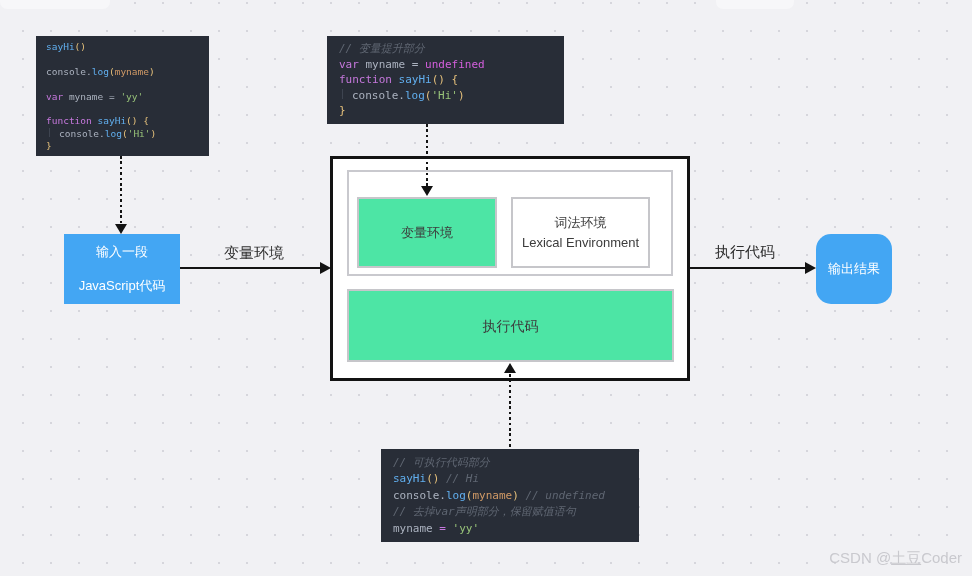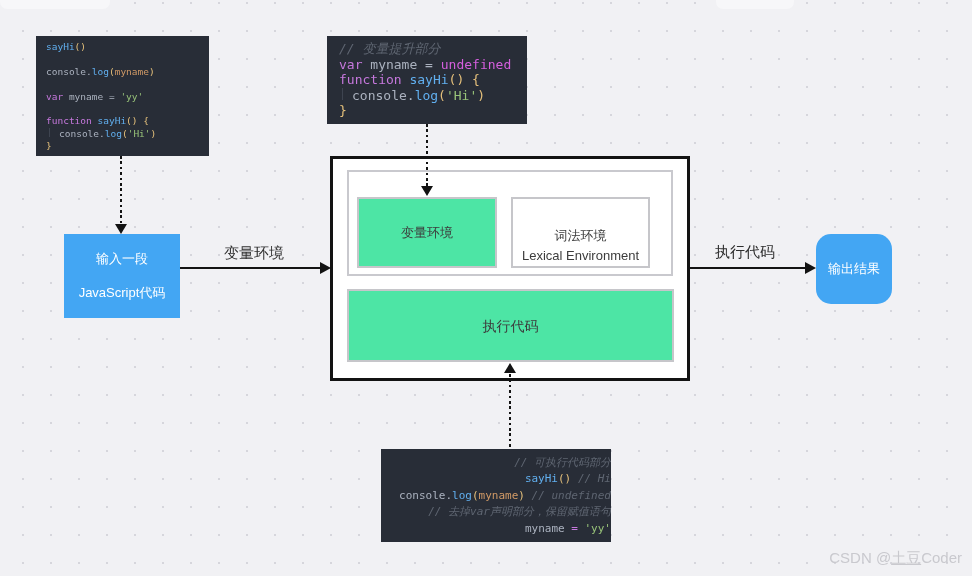--- a/index.html
+++ b/index.html
@@ -14,48 +14,48 @@
   .tab-artifact.t1{left:0;width:110px;}
   .tab-artifact.t2{left:716px;width:78px;}
 
   
   .code-block{
     position:absolute;background:var(--code-bg,#282d37);color:#abb2bf;
     font-family:"DejaVu Sans Mono",monospace;white-space:pre;overflow:hidden;
     box-sizing:border-box;z-index:4;
   }
   .code-src{left:36px;top:36px;width:173px;height:120px;font-size:9.5px;line-height:12.4px;padding:5px 0 0 10px;}
-  .code-hoist{left:327px;top:36px;width:200px;height:88px;font-size:13px;line-height:15.6px;padding:5px 0 0 12px;}
-  .code-exec{left:381px;top:449px;width:230px;height:93px;font-size:11px;line-height:16.4px;padding:6px 0 0 12px;text-align:right;}
+  .code-hoist{left:327px;top:36px;width:237px;height:88px;font-size:11px;line-height:15.6px;padding:5px 0 0 12px;}
+  .code-exec{left:381px;top:449px;width:258px;height:93px;font-size:11px;line-height:16.4px;padding:6px 0 0 12px;}
   .cl{height:1em;line-height:inherit;height:auto;}
   .tk-kw{color:#c678dd}.tk-fn{color:#61afef}.tk-str{color:#98c379}
   .tk-cmt{color:#5f6672;font-style:italic}.tk-pln{color:#abb2bf}
   .tk-pn{color:#e5c07b}.tk-arg{color:#d19a66}.tk-undef{color:#d55fde}.tk-op{color:#c678dd}
   .tk-guide{display:inline-block;width:9px;margin-left:3px;border-left:1px solid #3e4450;height:0.9em;}
 
   
   .bluebox{
     position:absolute;background:var(--accent-blue,#43a6f3);color:#fff;
     display:flex;flex-direction:column;align-items:center;justify-content:center;
     text-align:center;font-size:13px;line-height:20px;z-index:3;
   }
-  .input-box{left:64px;top:234px;width:116px;height:84px;gap:14px;}
+  .input-box{left:64px;top:234px;width:116px;height:70px;gap:14px;}
   .output-box{left:816px;top:234px;width:76px;height:70px;border-radius:15px;}
 
   
   .main-box{position:absolute;left:330px;top:156px;width:360px;height:225px;background:#fff;border:3px solid #131313;box-sizing:border-box;z-index:1;}
   .ctx-box{position:absolute;left:347px;top:170px;width:326px;height:106px;background:#fff;border:2px solid #c9c9ce;box-sizing:border-box;z-index:2;}
   .ctx-title{position:absolute;left:433px;top:176px;color:var(--title-red,#f2564f);font-size:14px;white-space:nowrap;z-index:3;}
   .env-box{
     position:absolute;display:flex;flex-direction:column;align-items:center;justify-content:center;
     text-align:center;font-size:13px;line-height:20px;color:#3c3c3c;
     box-sizing:border-box;border:2px solid #c6c6ca;background:#fff;z-index:3;
   }
   .var-env{left:357px;top:197px;width:140px;height:71px;background:var(--accent-green,#4de5a5);}
-  .lex-env{left:511px;top:197px;width:139px;height:71px;justify-content:flex-end;}
+  .lex-env{left:511px;top:197px;width:139px;height:71px;}
   .exec-box{left:347px;top:289px;width:327px;height:73px;background:var(--accent-green,#4de5a5);font-size:14px;}
 
   
   .flow-label{position:absolute;color:#2e2e2e;font-size:15px;white-space:nowrap;z-index:3;}
   .compile-label{left:224px;top:244px;}
   .execute-label{left:715px;top:243px;}
 
   
   .harrow{position:absolute;height:2px;background:#131313;z-index:5;}
   .a-compile{left:180px;top:267px;width:142px;}

